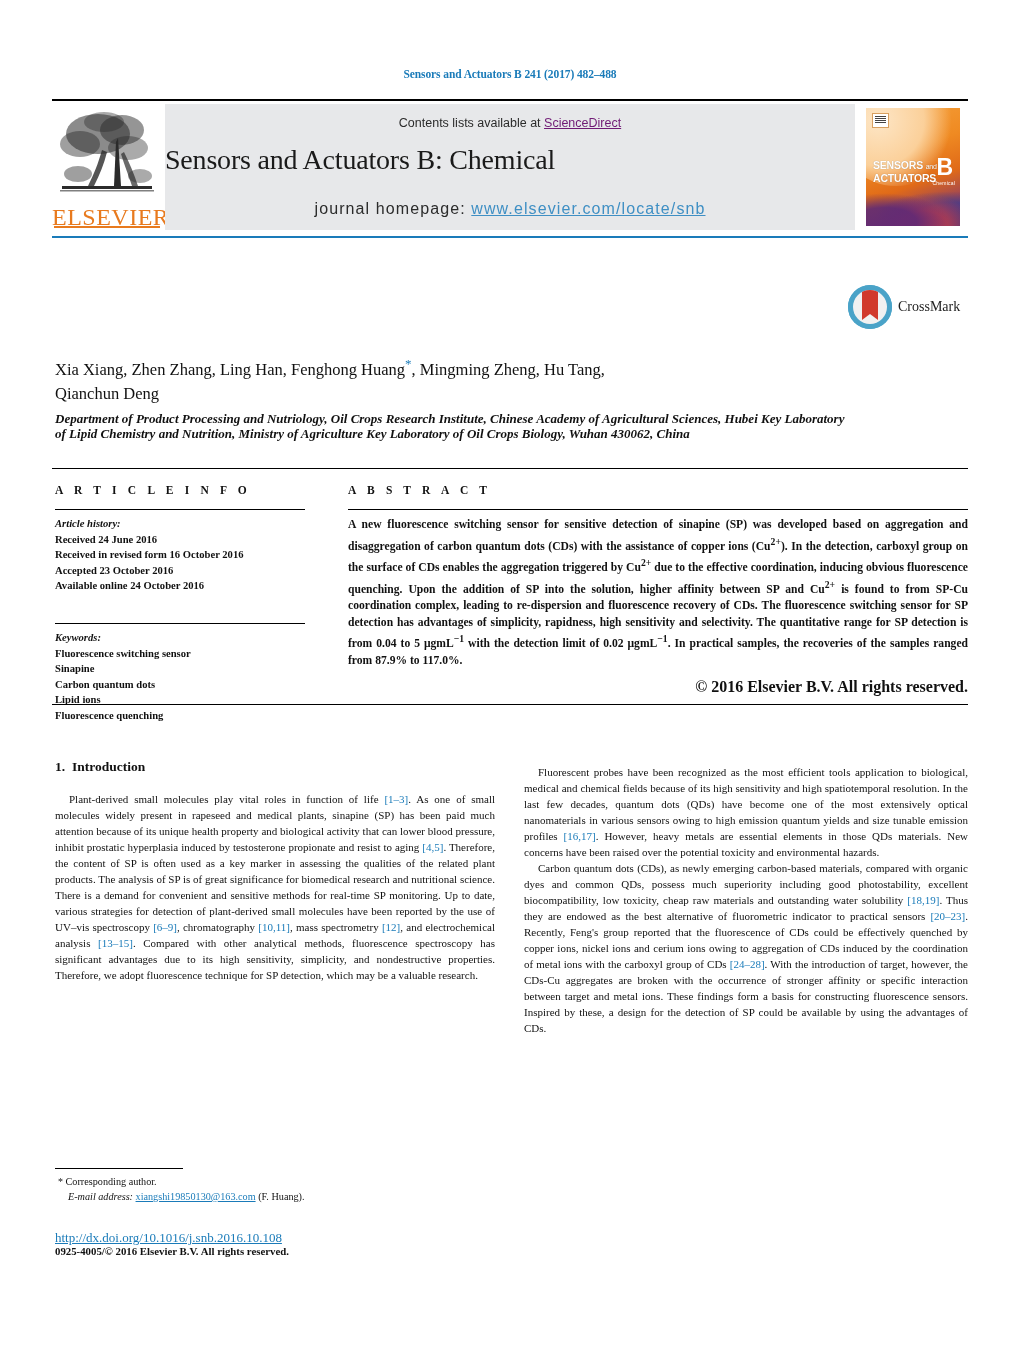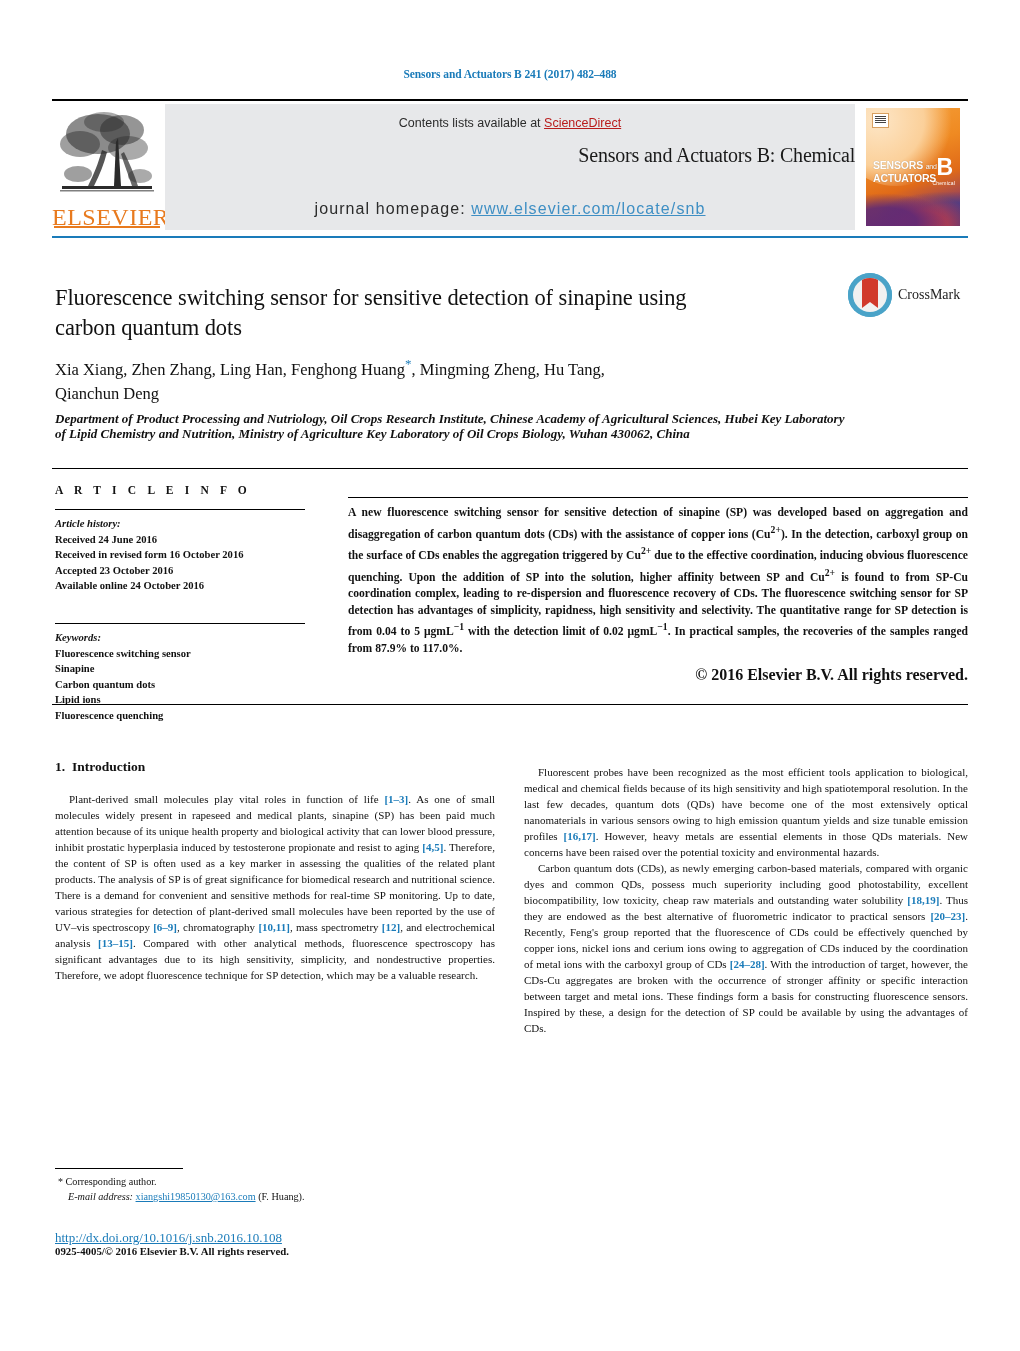--- a/index.html
+++ b/index.html
@@ -97,30 +97,30 @@
     position: absolute;
     left: 0;
     top: 12px;
     width: 690px;
     text-align: center;
     font-family: "Liberation Sans", sans-serif;
     font-size: 12.5px;
     color: #2b2b2b;
   }
   .contents-line .sd {
-    color: #b91c1c;
+    color: #701a75;
   }
   .journal-title {
     position: absolute;
     left: 0;
     top: 40px;
     width: 690px;
-    text-align: right;
-    font-family: "Liberation Serif", serif;
-    font-size: 20px;
+    text-align: left;
+    font-family: "Liberation Serif", serif;
+    font-size: 28px;
     color: #1a1a1a;
     letter-spacing: -0.2px;
   }
   .journal-home {
     position: absolute;
     left: 0;
     top: 96px;
     width: 690px;
     text-align: center;
     font-family: "Liberation Sans", sans-serif;
@@ -265,21 +265,21 @@
     font-weight: bold;
     font-size: 13px;
     line-height: 14.5px;
     color: #111;
   }
 
   
   .crossmark {
     position: absolute;
     left: 848px;
-    top: 271px;
+    top: 283px;
     width: 120px;
     height: 52px;
   }
   .cm-circle {
     position: absolute;
     left: 0; top: 0;
     width: 44px; height: 44px;
     border-radius: 50%;
     background: #4aa3c8;
     box-shadow: inset 0 0 0 3px #4aa3c8;
@@ -424,21 +424,21 @@
   }
   .para {
     font-family: "Liberation Serif", serif;
     font-size: 11px;
     line-height: 16px;
     text-align: justify;
     color: #111;
     text-indent: 14px;
     margin: 0 0 0 0;
   }
-  .ref { color: #1a7bb9; font-weight: bold; }
+  .ref { color: #1a7bb9; }
 
   
   .foot-rule {
     position: absolute;
     left: 55px;
     top: 1166px;
     width: 128px;
     height: 1.1px;
     background: #000;
   }
@@ -527,21 +527,20 @@
         </div>
         <div class="cover-b">B</div>
         <div class="cover-b-sub">Chemical</div>
         <div class="cover-bottom"></div>
       </div>
     </div>
   </div>
 
   <div class="rule-under-masthead"></div>
 
-  <div class="title">Fluorescence switching sensor for sensitive detection of sinapine using carbon quantum dots</div>
 
   <div class="authors">
     <span>Xia Xiang, Zhen Zhang, Ling Han, Fenghong Huang</span><span class="star">*</span><span>, Mingming Zheng, Hu Tang,</span><br>
     <span>Qianchun Deng</span>
   </div>
 
   <div class="affil">Department of Product Processing and Nutriology, Oil Crops Research Institute, Chinese Academy of Agricultural Sciences, Hubei Key Laboratory of Lipid Chemistry and Nutrition, Ministry of Agriculture Key Laboratory of Oil Crops Biology, Wuhan 430062, China</div>
 
   <div class="crossmark">
     <div class="cm-circle">
@@ -566,20 +565,21 @@
     <div class="thin-rule"></div>
     <div class="info-label">Keywords:</div>
     <div class="info-line">Fluorescence switching sensor</div>
     <div class="info-line">Sinapine</div>
     <div class="info-line">Carbon quantum dots</div>
     <div class="info-line">Lipid ions</div>
     <div class="info-line">Fluorescence quenching</div>
   </div>
 
   <div class="abs-col">
+    <div class="col-head">A B S T R A C T</div>
     <div class="abs-rule"></div>
     <div class="abs-body">A new fluorescence switching sensor for sensitive detection of sinapine (SP) was developed based on aggregation and disaggregation of carbon quantum dots (CDs) with the assistance of copper ions (Cu<sup>2+</sup>). In the detection, carboxyl group on the surface of CDs enables the aggregation triggered by Cu<sup>2+</sup> due to the effective coordination, inducing obvious fluorescence quenching. Upon the addition of SP into the solution, higher affinity between SP and Cu<sup>2+</sup> is found to from SP-Cu coordination complex, leading to re-dispersion and fluorescence recovery of CDs. The fluorescence switching sensor for SP detection has advantages of simplicity, rapidness, high sensitivity and selectivity. The quantitative range for SP detection is from 0.04 to 5 μgmL<sup>−1</sup> with the detection limit of 0.02 μgmL<sup>−1</sup>. In practical samples, the recoveries of the samples ranged from 87.9% to 117.0%.</div>
     <div class="abs-copy">© 2016 Elsevier B.V. All rights reserved.</div>
   </div>
 
   <div class="rule-below-abs"></div>
 
   <div class="sec-title">
     <span>1.</span>&nbsp;
     <span>Introduction</span>

